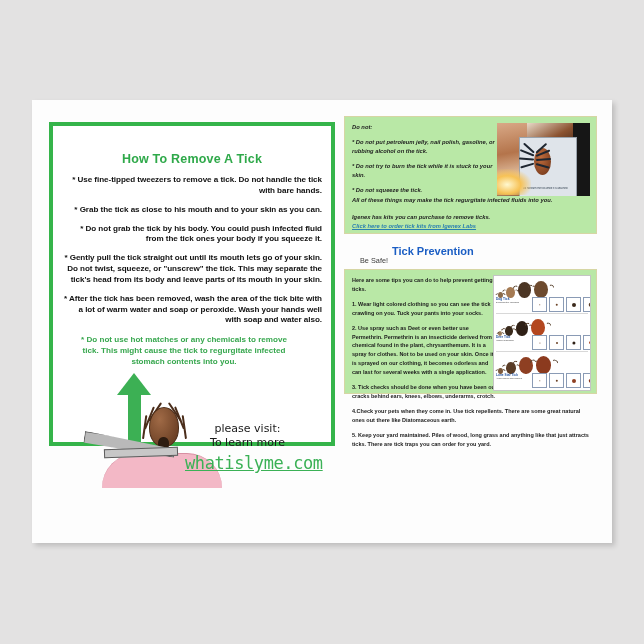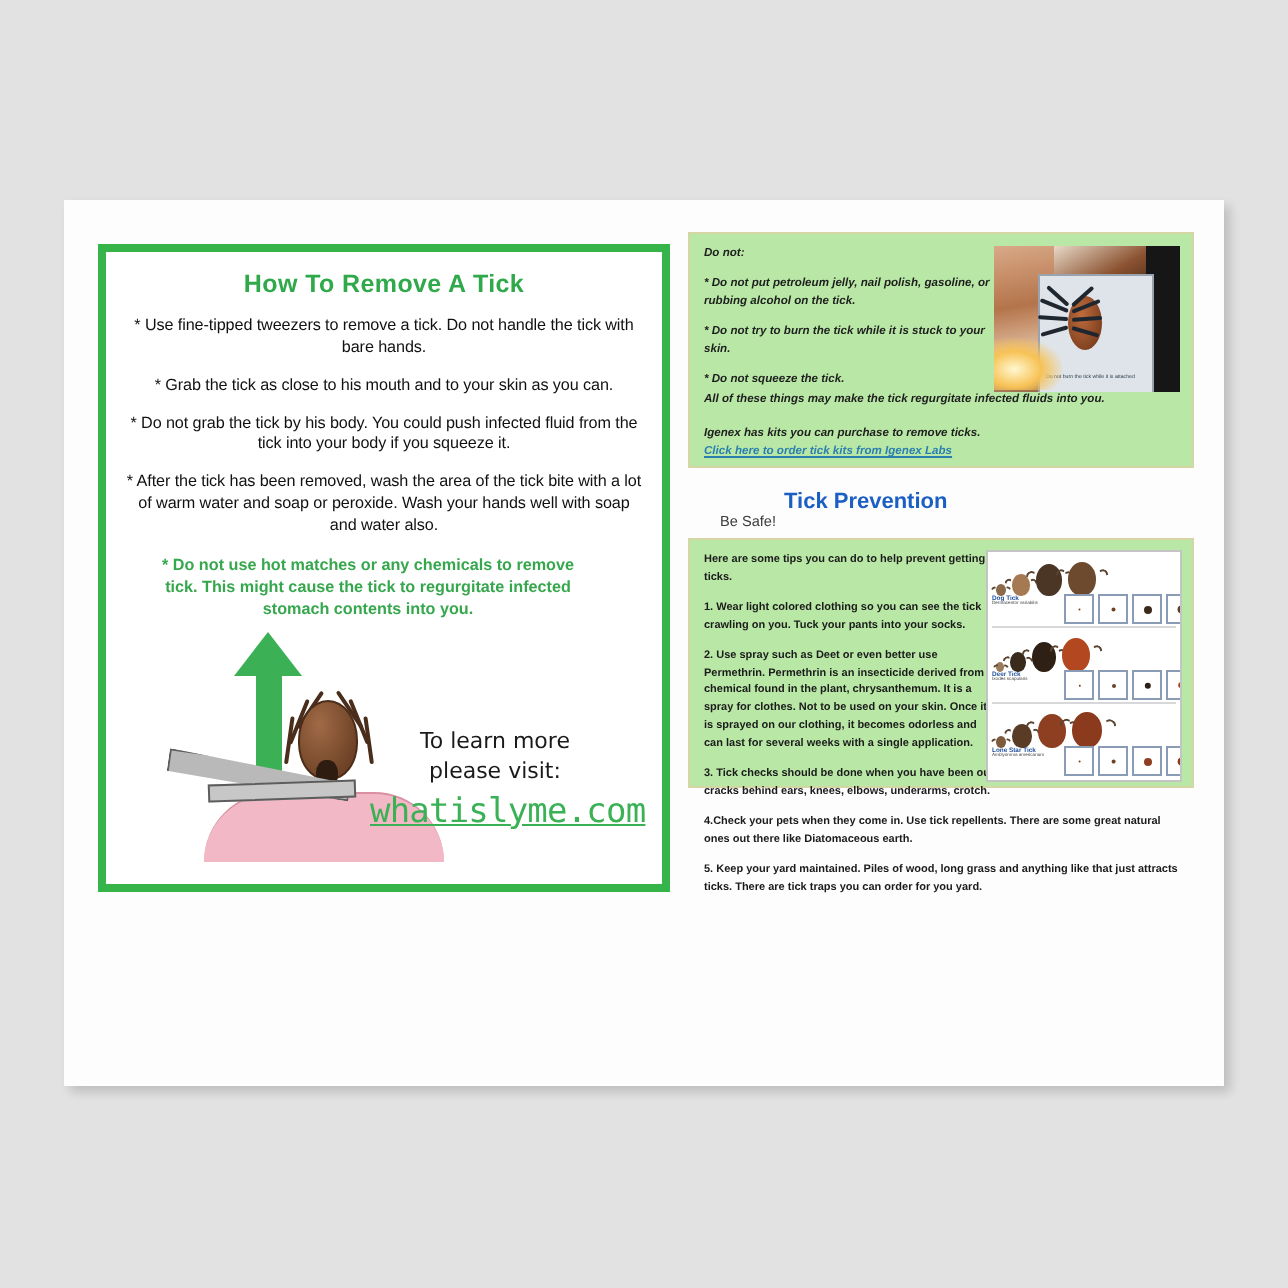--- a/index.html
+++ b/index.html
@@ -29,37 +29,37 @@
   
   #left-panel {
     position: absolute;
     left: 17px;
     top: 22px;
     width: 286px;
     height: 324px;
     border: 4px solid #35b44a;
     background: #ffffff;
     box-sizing: border-box;
-    padding: 6px 9px 0 9px;
+    padding: 23px 9px 0 9px;
   }
   #left-title {
     text-align: center;
     color: #2fa94a;
     font-size: 12.5px;
     font-weight: bold;
     letter-spacing: 0.2px;
     margin: 3px 0 9px 0;
   }
   .step {
     color: #111111;
     font-size: 8.1px;
-    font-weight: normal;
+    font-weight: bold;
     line-height: 1.34;
     margin: 0 0 8px 0;
-    text-align: center;
+    text-align: right;
     letter-spacing: -0.05px;
   }
   #warning {
     color: #37a74e;
     font-size: 8.1px;
     font-weight: bold;
     line-height: 1.36;
     text-align: center;
     margin: 6px 26px 0 10px;
   }
@@ -321,43 +321,44 @@
 <body>
 
 <div id="poster">
 
   <div id="left-panel">
 
     <div id="left-title">How To Remove A Tick</div>
 
     <p class="step">* Use fine-tipped tweezers to remove a tick. Do not handle the tick with bare hands.</p>
     <p class="step">* Grab the tick as close to his mouth and to your skin as you can.</p>
-    <p class="step">* Do not grab the tick by his body. You could push infected fluid from the tick into your body if you squeeze it.</p>
+    <p class="step">* Do not grab the tick by his body. You could push infected fluid from the tick ones your body if you squeeze it.</p>
+    <p class="step">* Gently pull the tick straight out until its mouth lets go of your skin. Do not twist, squeeze, or "unscrew" the tick. This may separate the tick's head from its body and leave parts of its mouth in your skin.</p>
     <p class="step">* After the tick has been removed, wash the area of the tick bite with a lot of warm water and soap or peroxide. Wash your hands well with soap and water also.</p>
 
     <div id="warning">* Do not use hot matches or any chemicals to remove tick. This might cause the tick to regurgitate infected stomach contents into you.</div>
 
     <div id="illustration">
       <div id="arrow-head"></div>
       <div id="arrow-shaft"></div>
       <div id="skin"></div>
       <div class="leg" style="left:86px;top:30px;height:22px;transform:rotate(34deg);"></div>
       <div class="leg" style="left:82px;top:36px;height:24px;transform:rotate(22deg);"></div>
       <div class="leg" style="left:80px;top:46px;height:24px;transform:rotate(8deg);"></div>
       <div class="leg" style="left:118px;top:30px;height:22px;transform:rotate(-34deg);"></div>
       <div class="leg" style="left:121px;top:36px;height:24px;transform:rotate(-22deg);"></div>
       <div class="leg" style="left:123px;top:46px;height:24px;transform:rotate(-8deg);"></div>
       <div id="tick-body"></div>
       <div id="tick-head"></div>
       <div id="tweezer-top"></div>
       <div id="tweezer-bot"></div>
 
       <div id="learn-more">
+        <div class="lm-line">please visit:</div>
         <div class="lm-line">To learn more</div>
-        <div class="lm-line">please visit:</div>
         <div id="site-url">whatislyme.com</div>
       </div>
     </div>
   </div>
 
   <div id="right-col">
 
 
     <div class="green-box" id="notdo-box">
       <p class="nd-text">Do not:</p>

